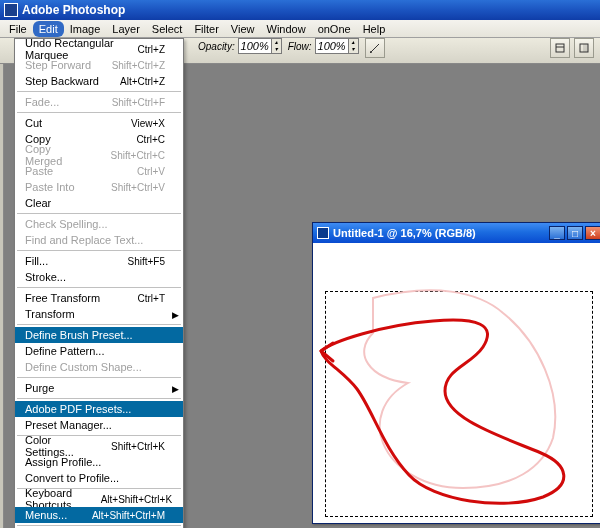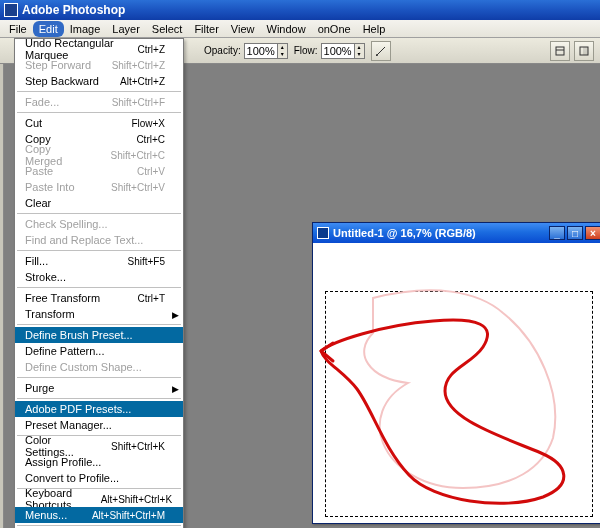--- a/index.html
+++ b/index.html
@@ -9,21 +9,21 @@
   
   .titlebar { height:20px; background:linear-gradient(to bottom,#2a6fd6 0%,#1b54c0 50%,#0f3da8 100%); display:flex; align-items:center; padding:0 4px; color:#fff; font-weight:bold; font-size:12px; }
   .titlebar .icon { width:14px; height:14px; background:#1a3f8c; border:1px solid #fff; margin-right:4px; }
 
   
   .menubar { height:18px; background:linear-gradient(to bottom,#f4f3ee,#e6e4da); display:flex; align-items:center; padding:0 3px; font-size:11px; border-bottom:1px solid #a0a0a0; }
   .menubar .mitem { padding:2px 6px; cursor:default; }
   .menubar .mitem.open { background:#316ac5; color:#fff;border-radius:6px; }
 
   
-  .toolbar { height:26px; background:linear-gradient(to bottom,#eceade,#d6d4c8); border-bottom:1px solid #888; display:flex; align-items:center; padding:0 24px; position:relative; }
+  .toolbar { height:26px; background:linear-gradient(to bottom,#eceade,#d6d4c8); border-bottom:1px solid #888; display:flex; align-items:flex-start; padding:0 18px; position:relative;font-style:italic; }
   .toolbar .right { position:absolute; right:6px; display:flex; gap:4px; }
   .field { display:flex; align-items:center; margin-right:6px; }
   .field-label { font-size:10px; margin-right:3px; }
   .numbox { width:34px; height:16px; background:#fff; border:1px solid #7a7a7a; font-size:11px; text-align:center; line-height:14px; }
   .spin { width:10px; height:16px; border:1px solid #7a7a7a; border-left:none; background:#e8e6da; display:flex; flex-direction:column; }
   .spin div { flex:1; font-size:6px; text-align:center; line-height:7px; }
   .tbtn { width:20px; height:20px; border:1px solid #9a9a8e; background:linear-gradient(to bottom,#f6f5ec,#dcdacd); display:flex; align-items:center; justify-content:center; }
   .tbtn svg { width:12px; height:12px; }
 
   
@@ -129,21 +129,21 @@
         <span class="shortcut">Alt+Ctrl+Z</span>
       </div>
       <div class="dsep"></div>
       <div class="drow disabled">
         <span>Fade...</span>
         <span class="shortcut">Shift+Ctrl+F</span>
       </div>
       <div class="dsep"></div>
       <div class="drow">
         <span>Cut</span>
-        <span class="shortcut">Flow+X</span>
+        <span class="shortcut">View+X</span>
       </div>
       <div class="drow">
         <span>Copy</span>
         <span class="shortcut">Ctrl+C</span>
       </div>
       <div class="drow disabled">
         <span>Copy Merged</span>
         <span class="shortcut">Shift+Ctrl+C</span>
       </div>
       <div class="drow disabled">

